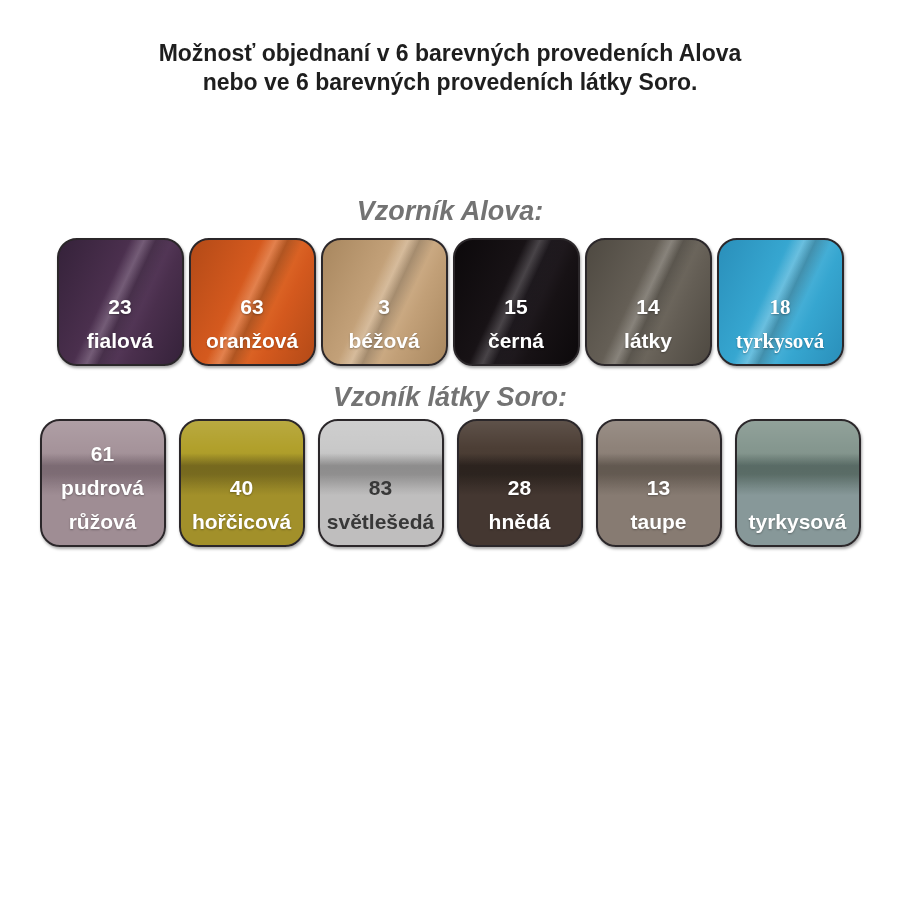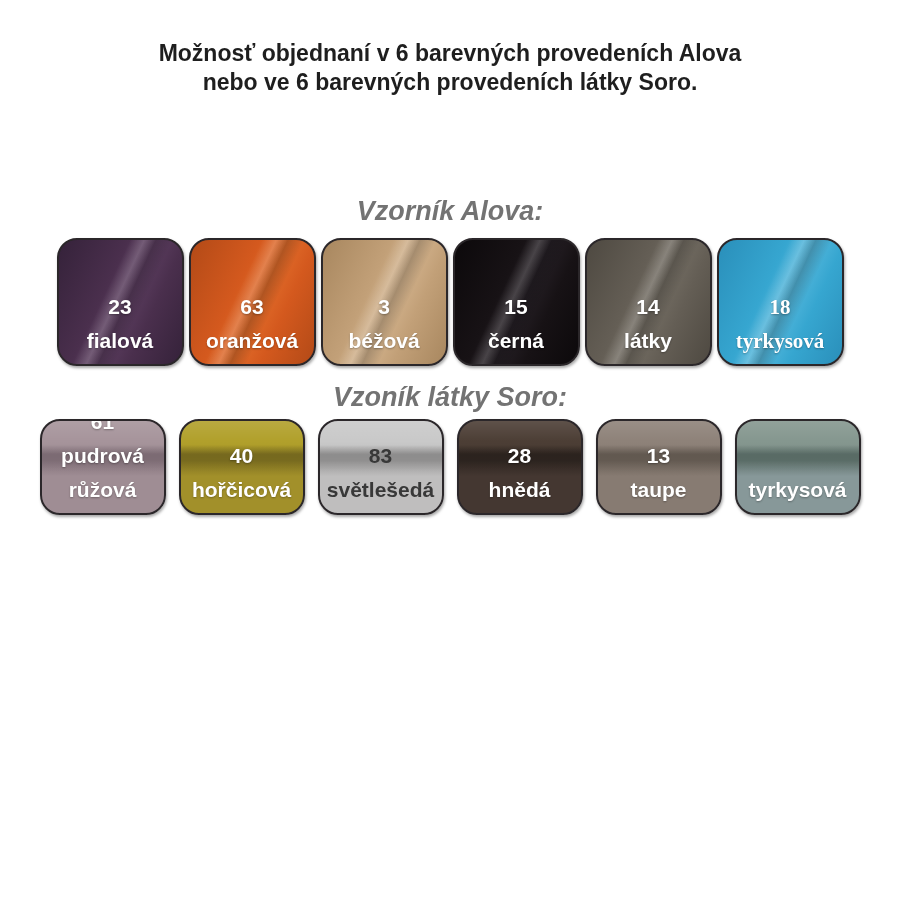--- a/index.html
+++ b/index.html
@@ -20,21 +20,21 @@
   .swatch-row { display:flex; justify-content:center; }
   .row-alova { margin-top:11px; gap:5px; }
   .row-soro  { margin-top:6px;  gap:13px; }
 
   .swatch { position:relative; overflow:hidden;
     border:2.5px solid #2b272a; border-radius:20px;
     box-shadow:1px 2px 3px rgba(0,0,0,0.35);
     display:flex; flex-direction:column; justify-content:flex-end;
     text-align:center; font-weight:bold; }
   .row-alova .swatch { width:127px; height:128px; }
-  .row-soro  .swatch { width:126px; height:96px;justify-content:flex-end; }
+  .row-soro  .swatch { width:126px; height:128px;justify-content:flex-end; }
 
   
   .swatch.alova::after { content:""; position:absolute; inset:-15%;
     background:linear-gradient(115deg, transparent 42%,
       rgba(255,255,255,0.18) 48%, rgba(0,0,0,0.22) 53%, transparent 60%);
     pointer-events:none; }
   
   .swatch.soro::after { content:""; position:absolute; inset:0;
     background:linear-gradient(180deg, rgba(255,255,255,0.10) 0%,
       transparent 22%, rgba(0,0,0,0.06) 38%, transparent 55%);

